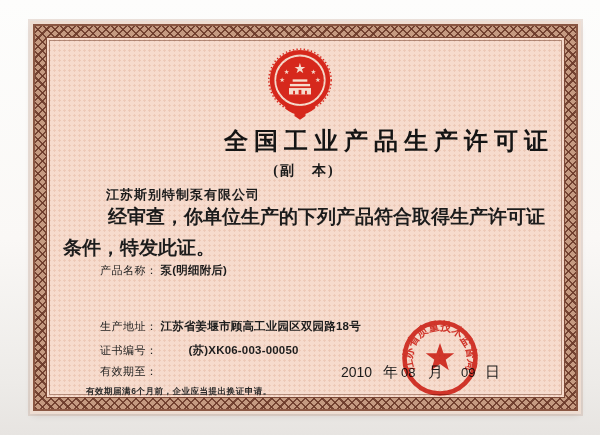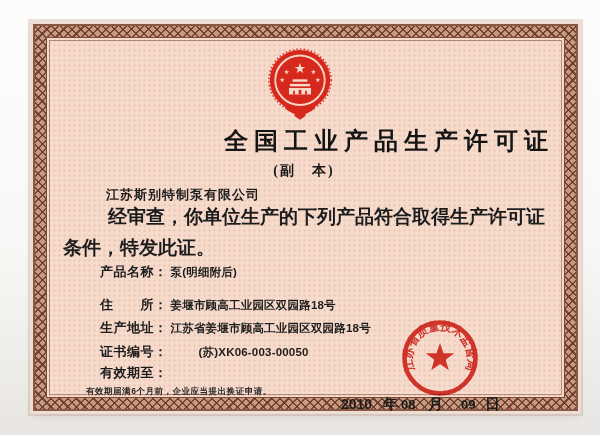--- a/index.html
+++ b/index.html
@@ -40,33 +40,33 @@
   }
   .subtitle{
     position:absolute;left:54px;top:162px;width:500px;text-align:center;
     font-family:"Liberation Serif","DejaVu Serif",serif;
     font-size:14px;font-weight:bold;letter-spacing:2px;color:#1a1a1a;
   }
   .company{position:absolute;left:90px;top:186px;font-size:13px;font-weight:bold;letter-spacing:1px;margin-left:16px;}
   .stmt1{position:absolute;left:108px;top:204px;font-size:19px;font-weight:bold;letter-spacing:0;white-space:nowrap;}
   .stmt2{position:absolute;left:63px;top:235px;font-size:19px;font-weight:bold;}
   .row{position:absolute;left:100px;display:flex;align-items:baseline;white-space:nowrap;}
-  .row .lbl{font-size:13px;font-weight:bold;letter-spacing:.5px;}
+  .row .lbl{font-size:11px;font-weight:normal;letter-spacing:.5px;}
   .row .val{font-size:11.5px;font-weight:bold;margin-left:3px;letter-spacing:.2px;}
   .row-product{top:263px;}
   .row-residence{top:296px;}
   .row-prodaddr{top:319px;justify-content:flex-end;}
   .row-certno{top:343px;gap:28px;}
   .row-validity{top:364px;}
   .footnote{
     position:absolute;left:86px;top:385px;font-size:9px;font-weight:bold;color:#2a2a2a;
     transform:scale(.95);transform-origin:left top;letter-spacing:.5px;white-space:nowrap;
   }
   .dateline{position:absolute;left:341px;top:363px;width:170px;height:18px;}
-  .dateline span{position:absolute;font-weight:bold;white-space:nowrap;margin-top:32px;}
+  .dateline span{position:absolute;font-weight:normal;white-space:nowrap;}
   .d-year{left:0;top:1px;font-size:14px;}
   .d-year-u{left:42px;top:0;font-size:15px;}
   .d-month{left:60px;top:2px;font-size:13px;}
   .d-month-u{left:87px;top:0;font-size:15px;}
   .d-day{left:120px;top:2px;font-size:13px;}
   .d-day-u{left:144px;top:0;font-size:15px;}
   
   .seal{position:absolute;left:392px;top:310px;width:96px;height:96px;
         opacity:.9;mix-blend-mode:multiply;}
   .seal text{font-family:"Liberation Sans","DejaVu Sans",sans-serif;}
@@ -111,24 +111,20 @@
   <div class="subtitle">(副　本)</div>
 
   <div class="company">江苏斯别特制泵有限公司</div>
   <div class="stmt1">经审查，你单位生产的下列产品符合取得生产许可证</div>
   <div class="stmt2">条件，特发此证。</div>
 
   <div class="row row-product">
     <span class="lbl">产品名称：</span>
     <span class="val">泵(明细附后)</span>
   </div>
-  <div class="row row-residence">
-    <span class="lbl">住　　所：</span>
-    <span class="val">姜堰市顾高工业园区双园路18号</span>
-  </div>
   <div class="row row-prodaddr">
     <span class="lbl">生产地址：</span>
     <span class="val">江苏省姜堰市顾高工业园区双园路18号</span>
   </div>
   <div class="row row-certno">
     <span class="lbl">证书编号：</span>
     <span class="val">(苏)XK06-003-00050</span>
   </div>
   <div class="row row-validity">
     <span class="lbl">有效期至：</span>

